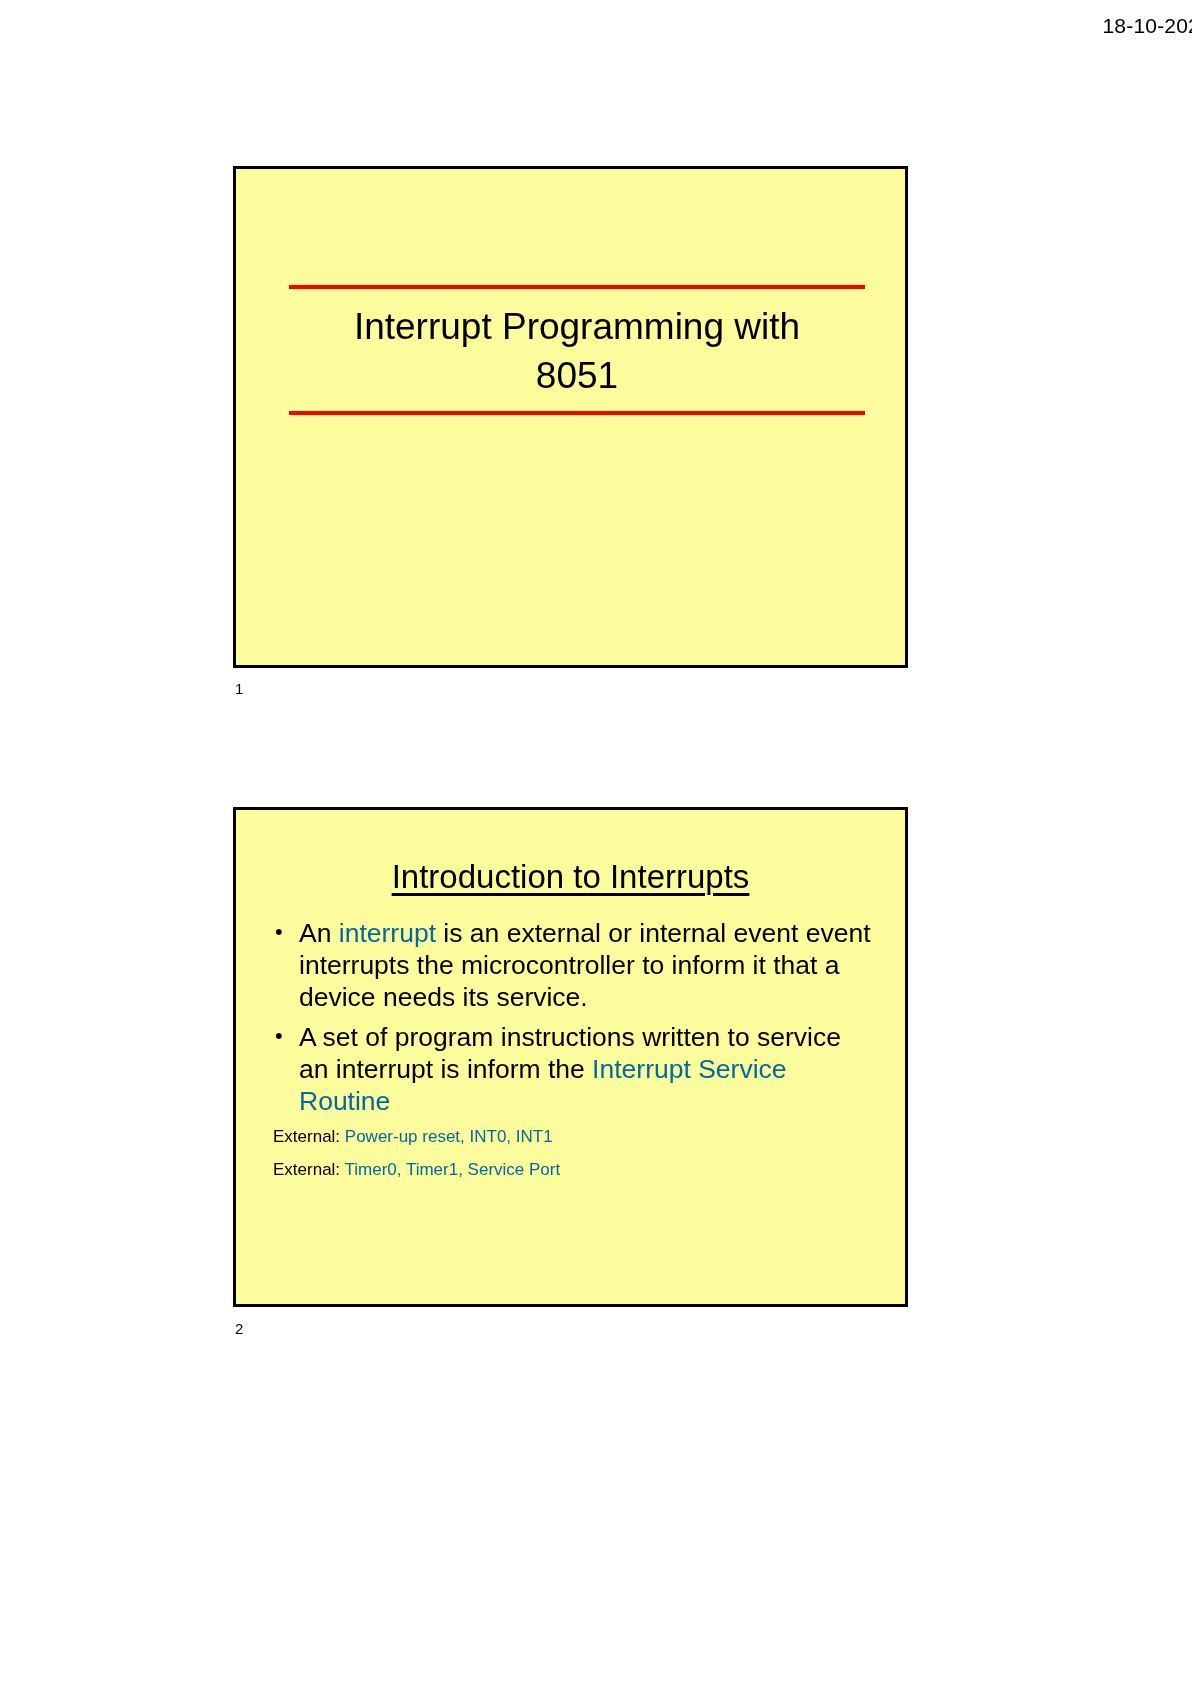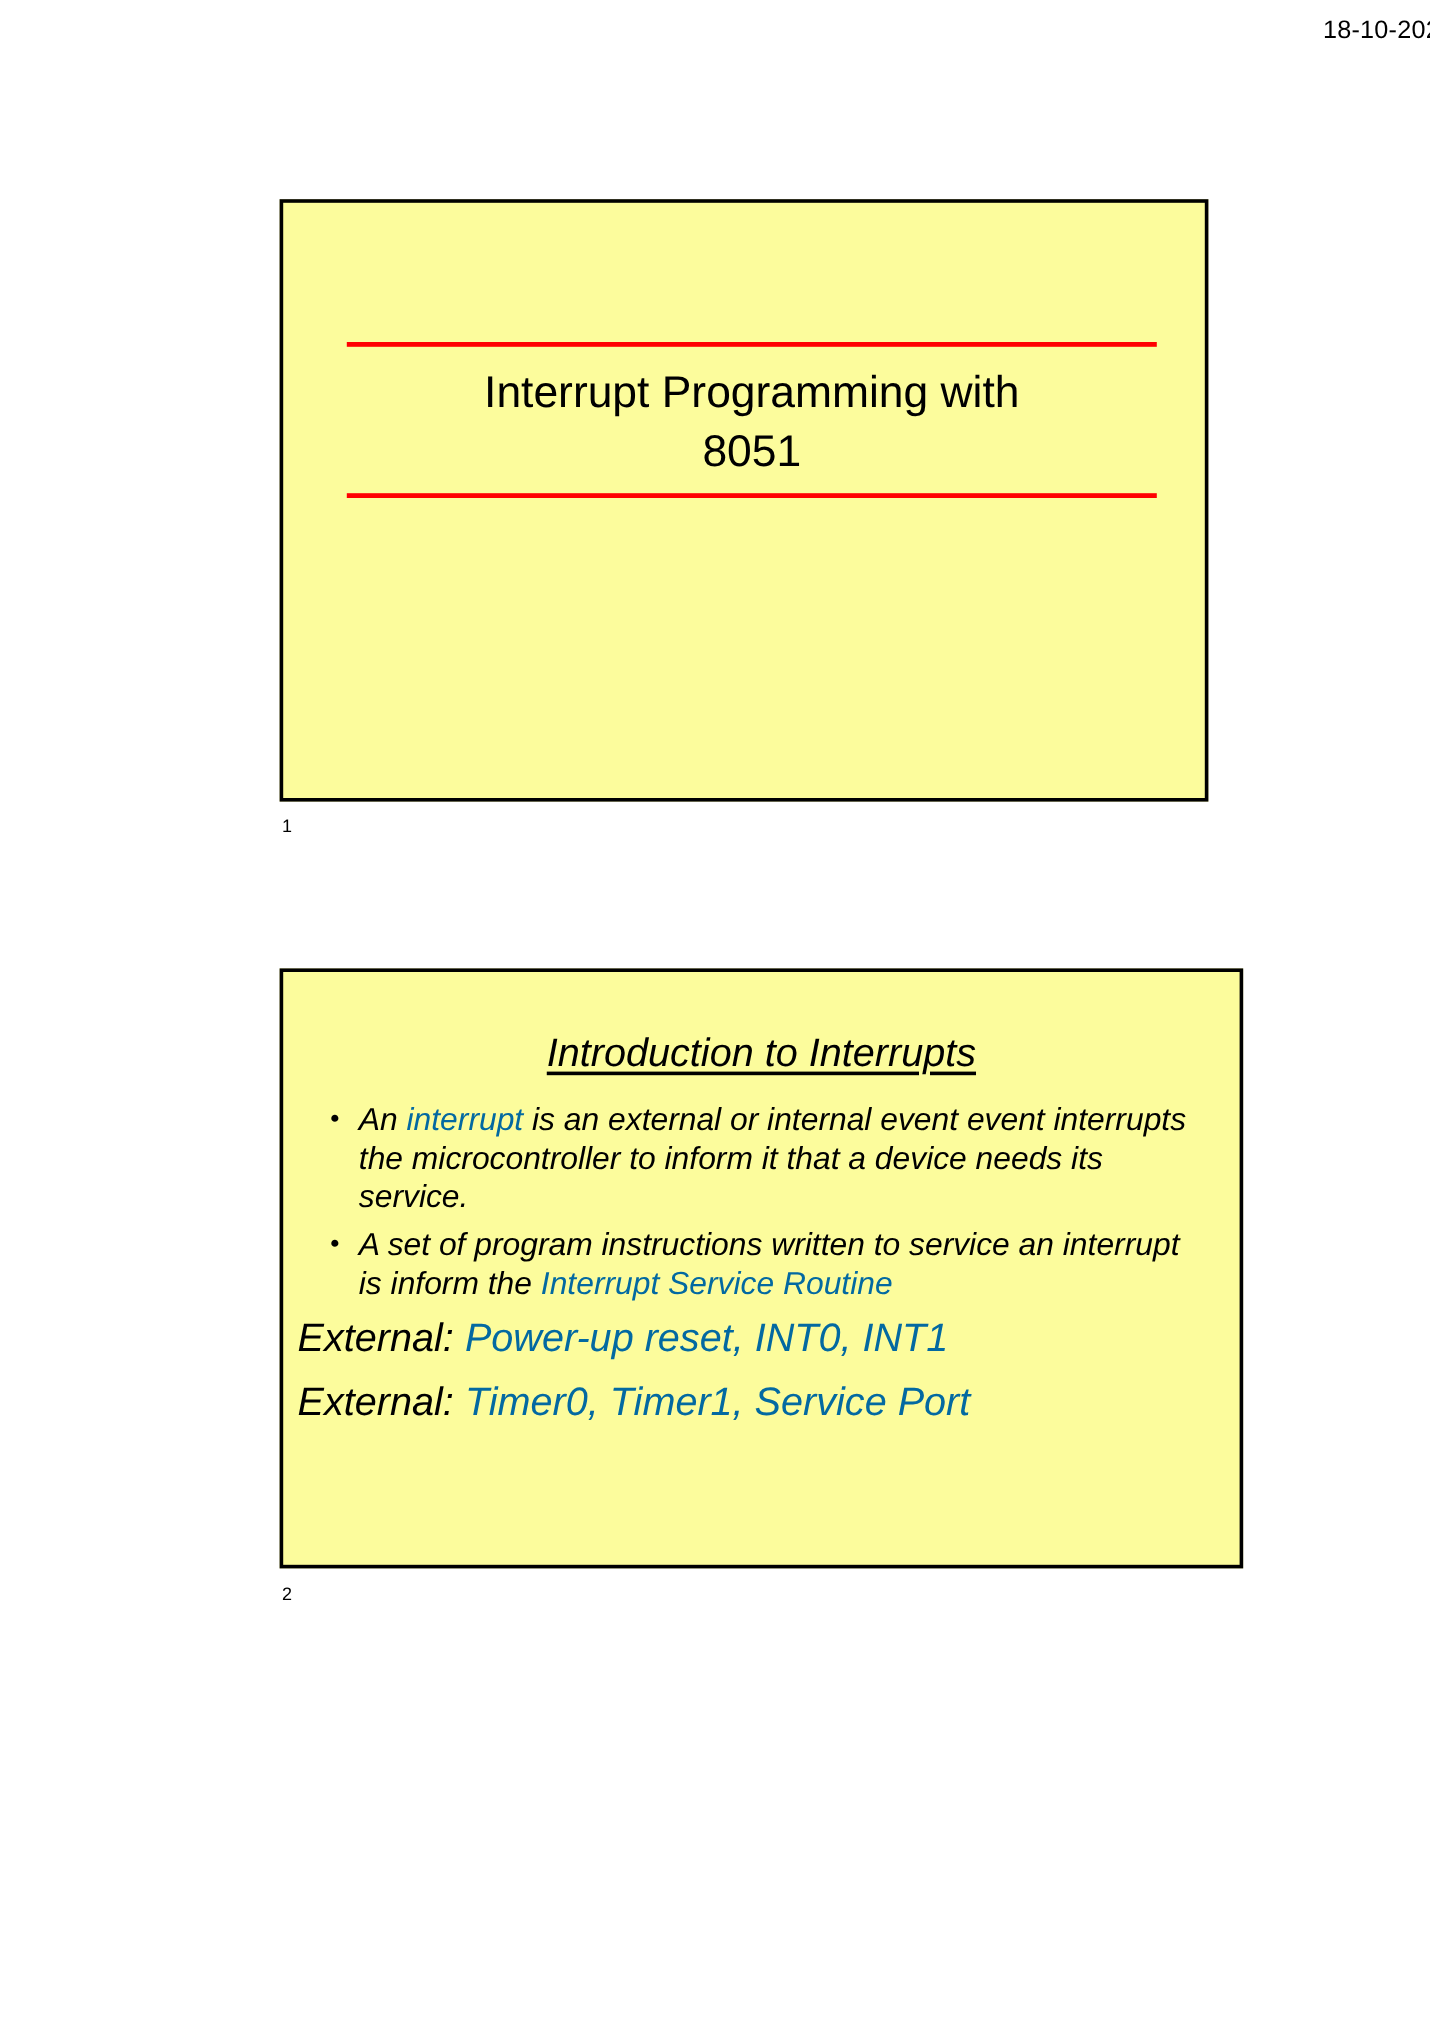--- a/index.html
+++ b/index.html
@@ -29,29 +29,28 @@
   
   .slide {
     position: absolute;
     background: #FCFC9C;
     border: 3px solid #000000;
     box-sizing: border-box;
   }
   .slide-1 {
     left: 233px;
     top: 166px;
-    width: 774px;
+    width: 675px;
     height: 502px;
   }
   .slide-2 {
     left: 233px;
     top: 807px;
-    width: 803px;
+    width: 675px;
     height: 500px;
-    font-style: italic;
   }
 
   .slide-number {
     position: absolute;
     left: 235px;
     font-size: 15px;
     color: #000000;
     font-family: "Liberation Sans", sans-serif;
   }
   .slide-number-1 { top: 680px; }
@@ -104,24 +103,24 @@
   .bullets li::before {
     content: "\2022";
     position: absolute;
     left: 4px;
     top: -1px;
     font-size: 22px;
     line-height: 1.33;
   }
 
   .sub-line {
-    font-size: 33px;
+    font-size: 17px;
     line-height: 1.20;
     color: #000000;
-    padding-left: 12px;
+    padding-left: 37px;
   }
   .sub-line.spaced { margin-top: 13px; }
 
   .hl { color: #0369a1; }
 </style>
 </head>
 <body>
 
 <div class="page-date">18-10-202</div>
 

